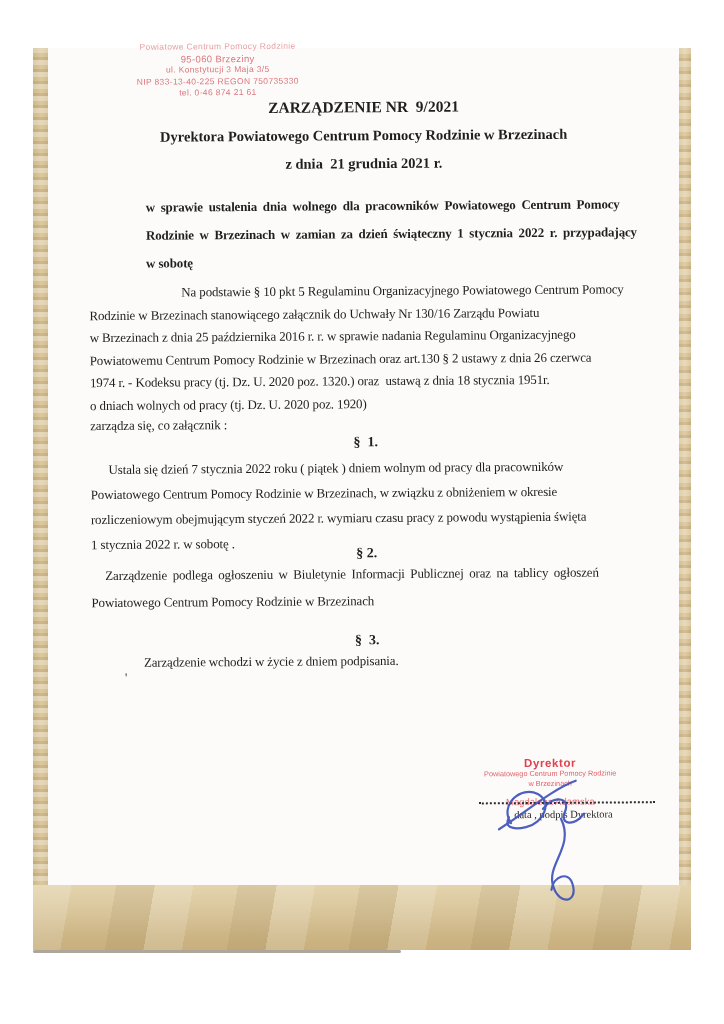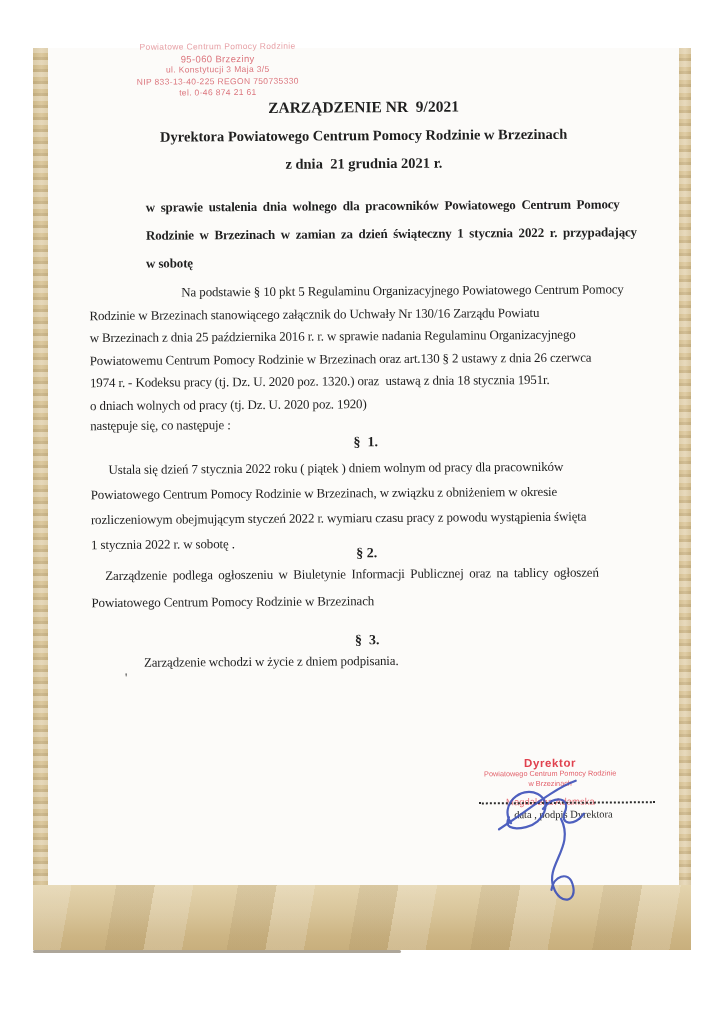--- a/index.html
+++ b/index.html
@@ -121,21 +121,21 @@
 
       <div class="legal">
           <div class="docline">Na podstawie § 10 pkt 5 Regulaminu Organizacyjnego Powiatowego Centrum Pomocy</div>
           <div class="docline">Rodzinie w Brzezinach stanowiącego załącznik do Uchwały Nr 130/16 Zarządu Powiatu</div>
           <div class="docline">w Brzezinach z dnia 25 października 2016 r. r. w sprawie nadania Regulaminu Organizacyjnego</div>
           <div class="docline">Powiatowemu Centrum Pomocy Rodzinie w Brzezinach oraz art.130 § 2 ustawy z dnia 26 czerwca</div>
           <div class="docline">1974 r. - Kodeksu pracy (tj. Dz. U. 2020 poz. 1320.) oraz  ustawą z dnia 18 stycznia 1951r.</div>
           <div class="docline">o dniach wolnych od pracy (tj. Dz. U. 2020 poz. 1920)</div>
         </div>
 
-      <div class="ordains docline">następuje się, co następuje :</div>
+      <div class="ordains docline">zarządza się, co załącznik :</div>
 
       <div class="sec-heading h1">§  1.</div>
       <div class="sec1">
           <div class="docline">Ustala się dzień 7 stycznia 2022 roku ( piątek ) dniem wolnym od pracy dla pracowników</div>
           <div class="docline">Powiatowego Centrum Pomocy Rodzinie w Brzezinach, w związku z obniżeniem w okresie</div>
           <div class="docline">rozliczeniowym obejmującym styczeń 2022 r. wymiaru czasu pracy z powodu wystąpienia święta</div>
           <div class="docline">1 stycznia 2022 r. w sobotę .</div>
         </div>
 
       <div class="sec-heading h2">§ 2.</div>

